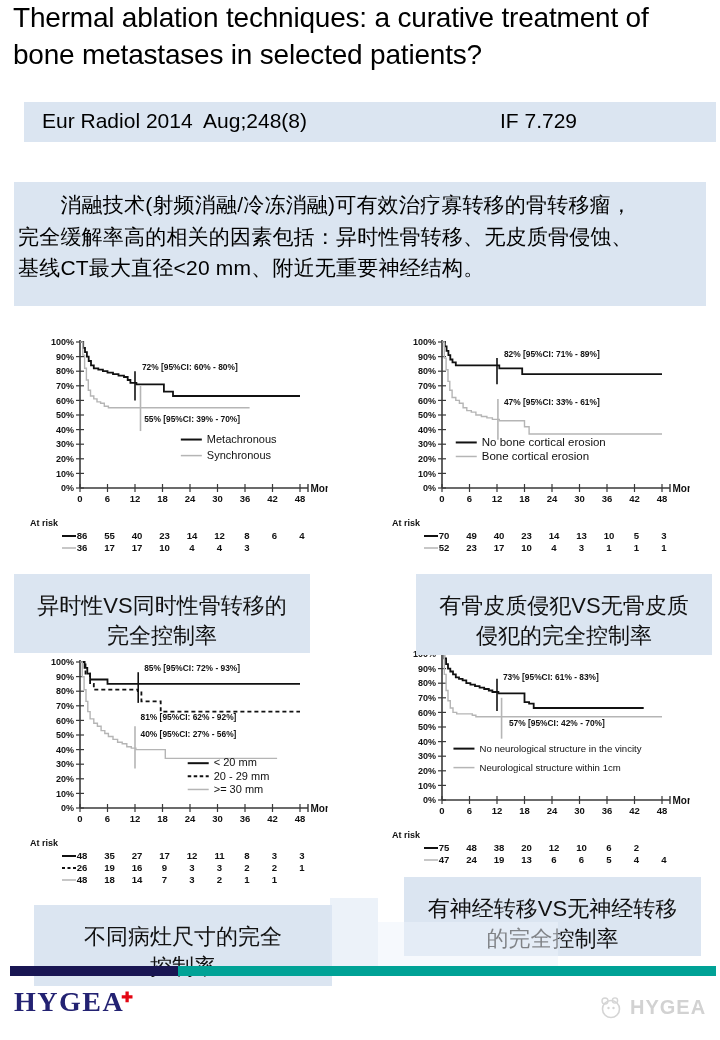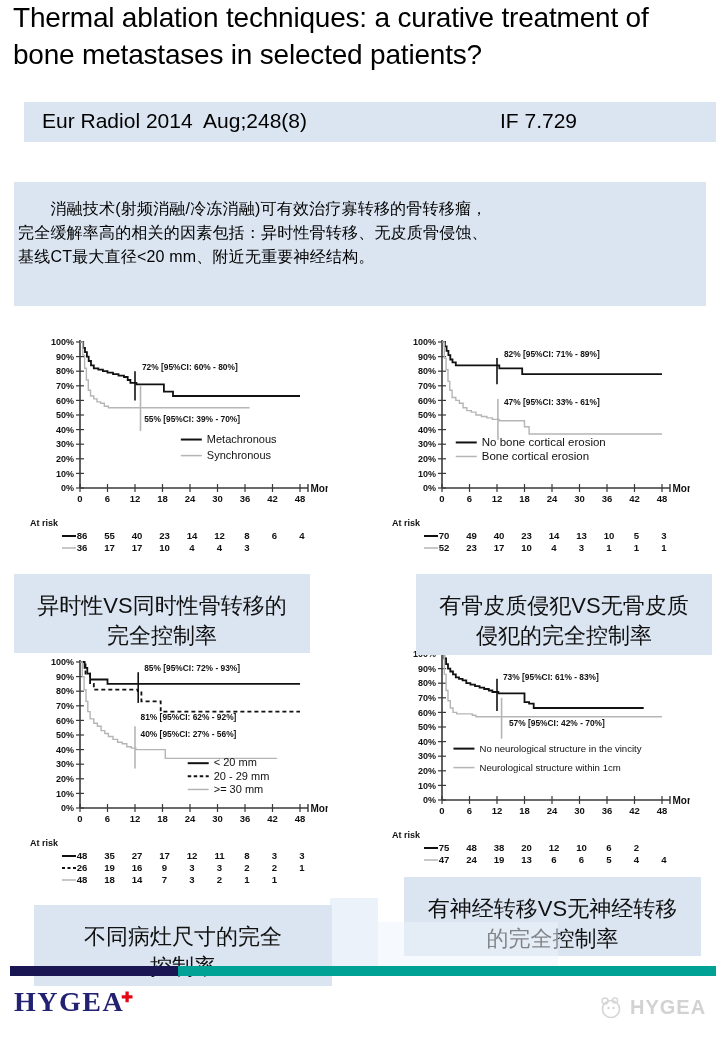--- a/index.html
+++ b/index.html
@@ -5,21 +5,21 @@
   html,body{margin:0;padding:0;background:#fff;}
   .slide{position:relative;width:720px;height:1040px;background:#ffffff;overflow:hidden;
          font-family:"Liberation Sans",sans-serif;color:#000;}
   .title{position:absolute;left:13px;top:0;width:700px;font-size:28px;font-weight:normal;
          line-height:1.32;letter-spacing:-0.2px;}
   .journal-bar{position:absolute;left:24px;top:102px;width:692px;height:40px;background:#dbe5f1;
          font-size:21px;text-align:center;}
   .journal-bar .cite{position:absolute;left:18px;top:7px;white-space:pre;}
   .journal-bar .if{position:absolute;left:476px;top:7px;}
   .summary-box{position:absolute;left:14px;top:182px;width:692px;height:124px;background:#dbe5f1;}
-  .summary-box .txt{padding:15px 4px 0 4px;font-size:16px;line-height:1.5;white-space:pre-line;
+  .summary-box .txt{padding:7px 4px 0 4px;font-size:21px;line-height:1.5;white-space:pre-line;
          letter-spacing:0.2px;}
   .chart{position:absolute;width:300px;height:238px;}
   .chart svg{display:block;}
   #chart0{left:28px;top:330px;}
   #chart1{left:390px;top:330px;}
   #chart2{left:28px;top:650px;}
   #chart3{left:390px;top:642px;}
   .caption{position:absolute;background:#dbe5f1;text-align:center;font-size:22px;line-height:30px;
          white-space:pre-line;padding-top:17px;color:#111;}
   #cap0{left:14px;top:574px;width:296px;height:62px;}

